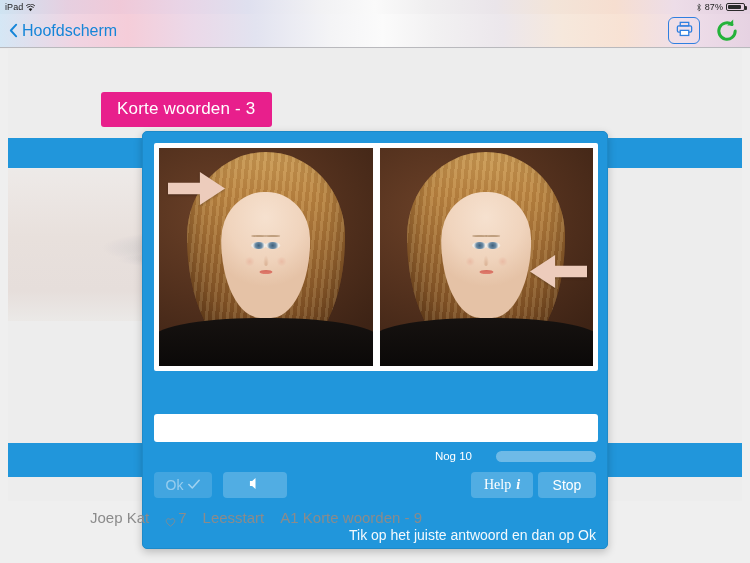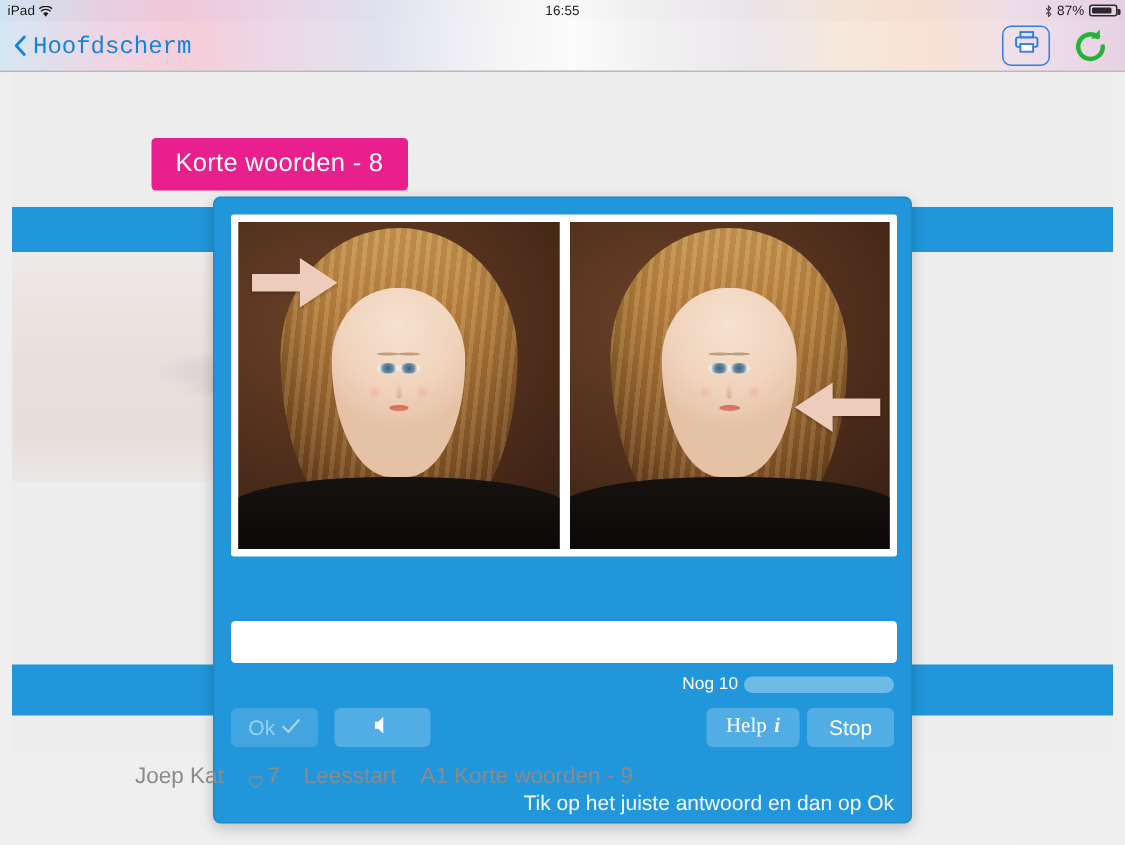--- a/index.html
+++ b/index.html
@@ -37,21 +37,21 @@
   .batt > i { display: block; height: 100%; background: #2a2a2a; border-radius: 1px; }
 
   
   .navbar {
     position: absolute; top: 14px; left: 0; width: 750px; height: 34px;
     background: linear-gradient(90deg,
         #d5e7f5 0%, #f0d4e2 10%, #f5cdd9 17%, #ecd8e8 25%,
         #e2e3f0 34%, #f4f4f6 44%, #fbfbfb 51%, #f2f1f2 58%,
         #ece7ec 67%, #f6e8dc 75%, #f8e2d4 83%, #efdfea 91%, #e6d2e2 100%);
     border-bottom: 1px solid #b9b9bd;
-    display: flex; align-items: center; font-family: Liberation Mono, monospace;
+    display: flex; align-items: center;
   }
   .back-btn {
     display: flex; align-items: center; gap: 4px;
     padding-left: 9px; color: #1585d8; font-size: 16px; cursor: pointer;
   }
   .chev { display: inline-block; width: 9px; height: 15px; }
   .nav-right { position: absolute; right: 10px; display: flex; align-items: center; gap: 14px; }
   .print-btn {
     width: 32px; height: 27px; border: 1.6px solid #2f7fe0; border-radius: 6px;
     display: flex; align-items: center; justify-content: center; cursor: pointer;
@@ -162,21 +162,21 @@
   .arrow-right-img { right: 3%; top: 49%; }
 
   .answer-input {
     position: absolute; left: 11px; top: 282px; width: 444px; height: 28px;
     background: #ffffff; border: 0; border-radius: 3px; outline: none;
     font-size: 15px; padding: 0 8px; font-family: "Liberation Sans", sans-serif;
   }
 
   .progress-row {
     position: absolute; right: 11px; top: 318px;
-    display: flex; align-items: center; gap: 4px; margin-left: 36px;
+    display: flex; align-items: center; gap: 24px; margin-left: 36px;
   }
   .progress-label { color: #ffffff; font-size: 11.5px; }
   .progress-track {
     width: 100px; height: 11px; background: rgba(255,255,255,.35);
     border-radius: 6px; overflow: hidden;
   }
   .progress-fill { height: 100%; background: #ffffff; border-radius: 6px; }
 
   .btn-row { position: absolute; left: 11px; right: 11px; top: 340px; height: 26px; }
   .btn {
@@ -215,21 +215,20 @@
     <div class="sb-left">
       <span>iPad</span>
       <span class="wifi-ico">
         <svg viewBox="0 0 12 10" width="9" height="8">
           <path d="M6 9.2 L3.6 6.2 a3.8 3.8 0 0 1 4.8 0 Z" fill="#1b1b1b"></path>
           <path d="M1.7 4.3 a6.4 6.4 0 0 1 8.6 0" stroke="#1b1b1b" stroke-width="1.2" fill="none"></path>
           <path d="M0.2 2.1 a9 9 0 0 1 11.6 0" stroke="#1b1b1b" stroke-width="1.2" fill="none"></path>
         </svg>
       </span>
     </div>
-    <div class="sb-center">16:55</div>
     <div class="sb-right">
       <span class="bt-ico">
         <svg viewBox="0 0 8 12" width="6" height="9">
           <path d="M2 3.2 L6 8.6 L4 10.8 L4 1.2 L6 3.4 L2 8.8" stroke="#4a4a4a" stroke-width="1" fill="none" stroke-linejoin="round"></path>
         </svg>
       </span>
       <span>87%</span>
       <span class="batt">
           <i style="width:87%"></i>
         </span>
@@ -267,21 +266,21 @@
   </div>
 
   <div class="page">
 
     <div class="card">
       <div class="ghost"></div>
       <div class="bar-blue bar-top"></div>
       <div class="bar-blue bar-bottom"></div>
     </div>
 
-    <div class="badge">Korte woorden - 8</div>
+    <div class="badge">Korte woorden - 3</div>
 
     <div class="dialog">
 
       <div class="img-frame">
 
         <div class="photo">
           <div class="pbg"></div>
           <div class="phair"></div>
           <div class="pface">
             <div class="pbrow l"></div>

